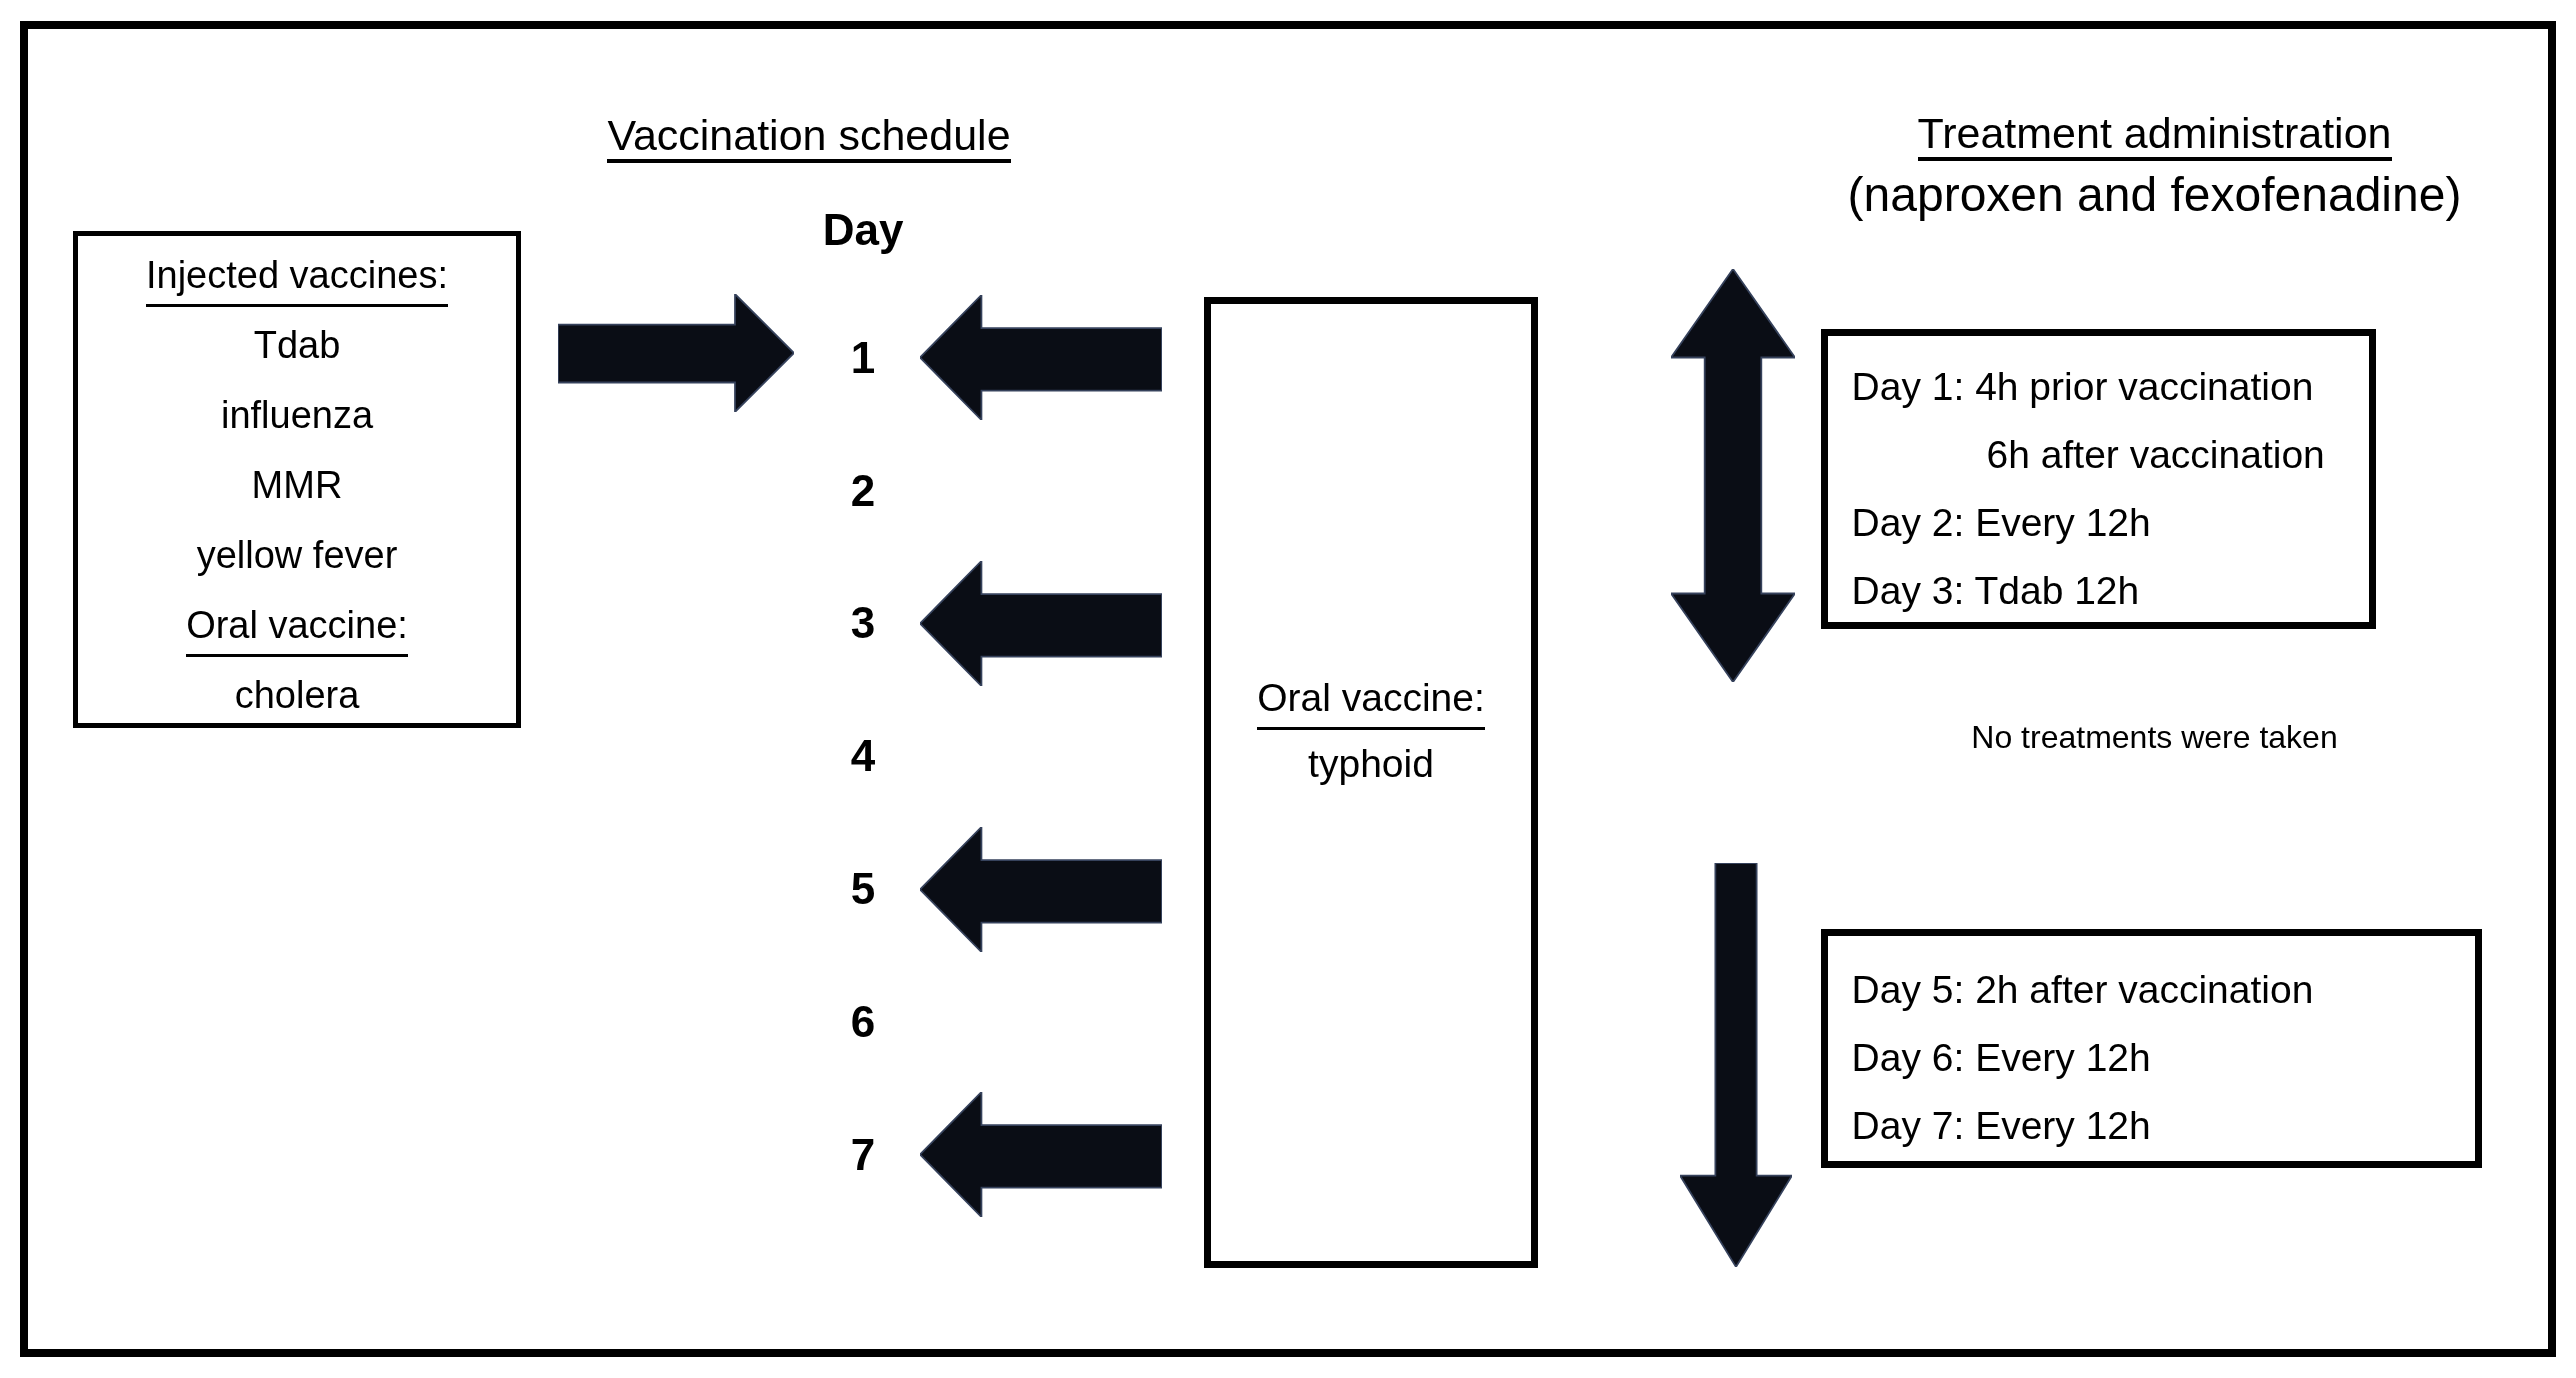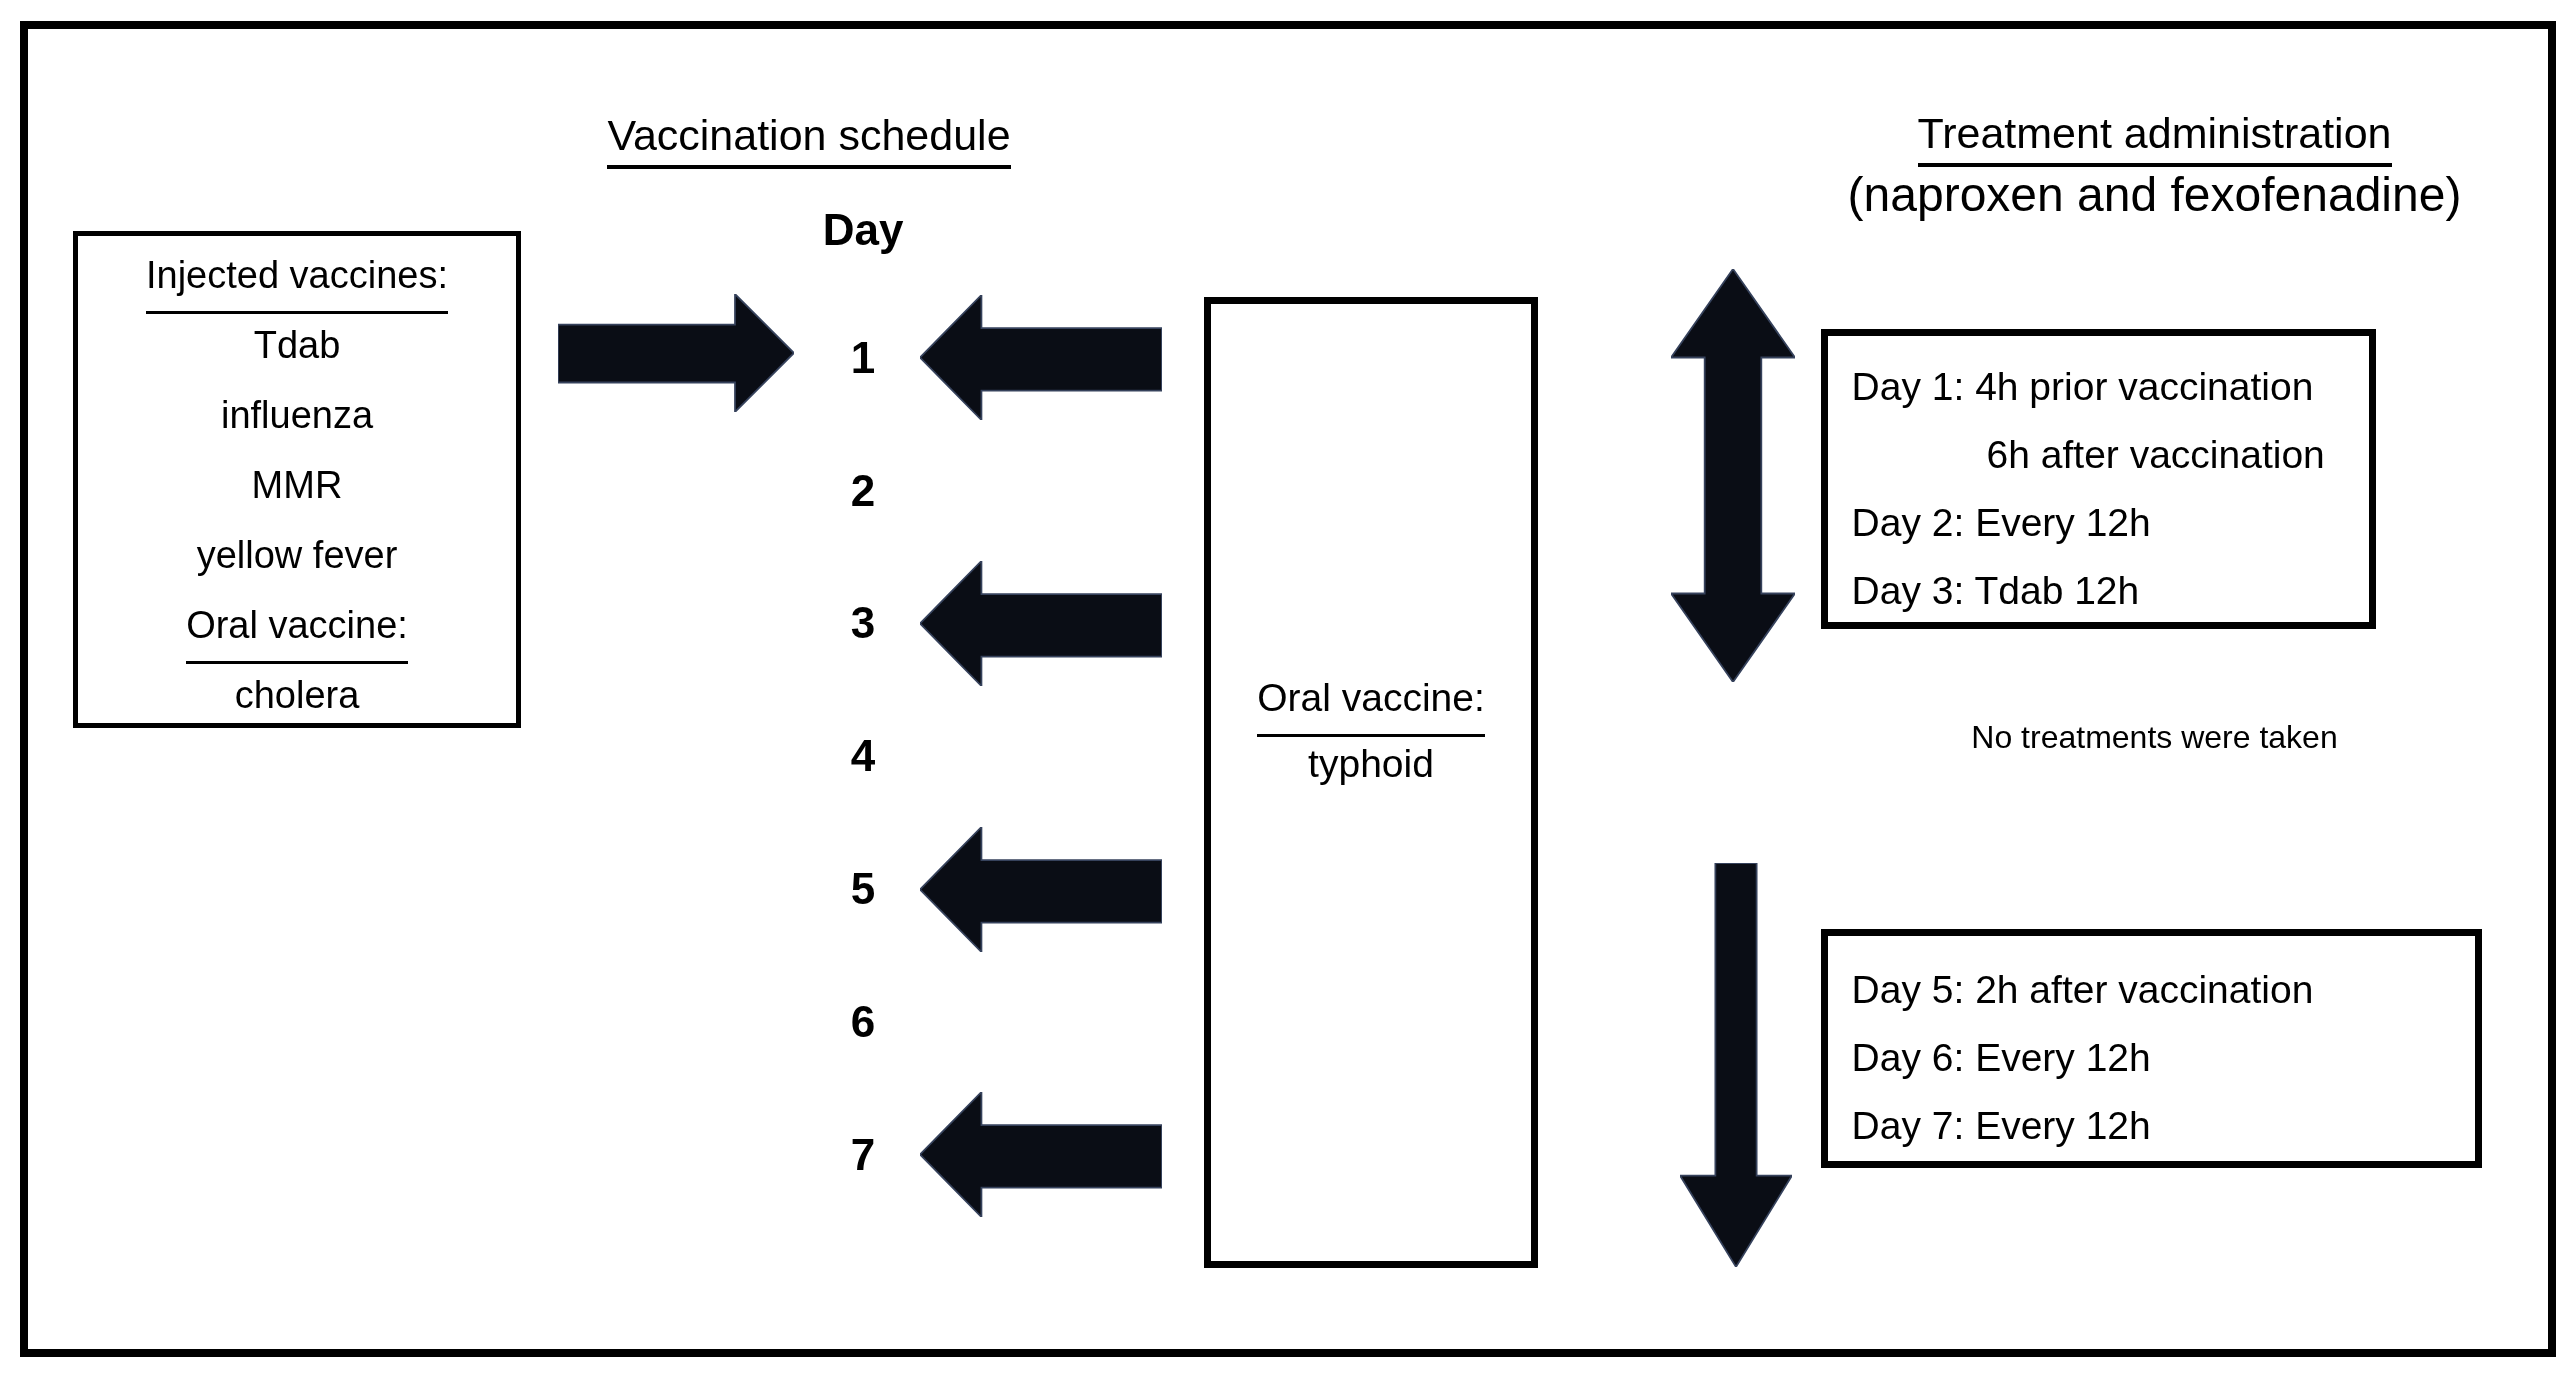--- a/index.html
+++ b/index.html
@@ -11,22 +11,22 @@
     overflow:hidden;
   }
   .abs{position:absolute;}
   #outer-border{
     left:19.5px;top:21px;width:2536px;height:1336px;
     border:8.3px solid #000;
     box-sizing:border-box;
     background:#fff;
   }
   .center-text{text-align:center;}
-  .u{border-bottom:4.7px solid #000;padding-bottom:6px;}
-  .u-thin{border-bottom:3.5px solid #000;padding-bottom:15px;}
+  .u{border-bottom:4.7px solid #000;padding-bottom:0;}
+  .u-thin{border-bottom:3.5px solid #000;padding-bottom:8px;}
 
   #vax-title{left:514px;top:111px;width:590px;font-size:43px;}
   #day-header{left:786px;top:205px;width:154px;font-size:44px;font-weight:bold;}
 
   .day-num{left:786px;width:154px;font-size:44px;font-weight:bold;text-align:center;line-height:45px;}
   #day-1{top:335px;} #day-2{top:468px;} #day-3{top:600px;} #day-4{top:733px;}
   #day-5{top:866px;} #day-6{top:999px;} #day-7{top:1132px;}
 
   #injected-box{
     left:73px;top:231px;width:448px;height:497px;

